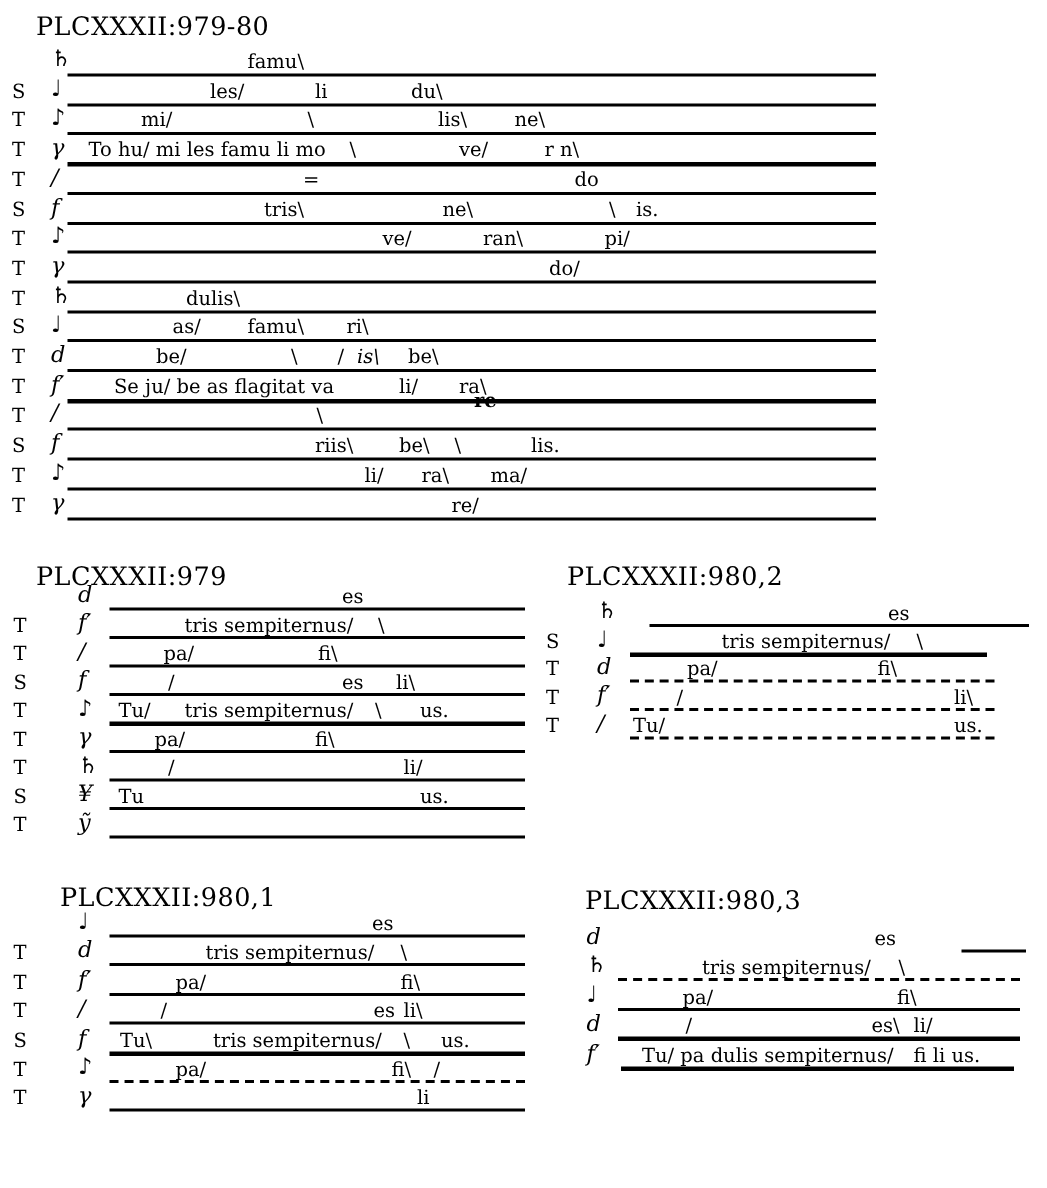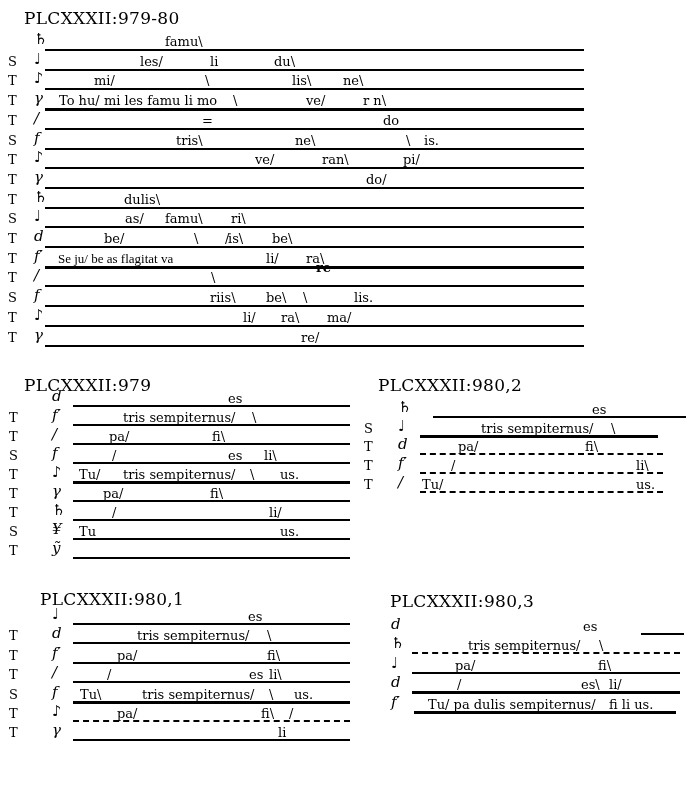--- a/index.html
+++ b/index.html
@@ -72,35 +72,35 @@
       <span class="sym" style="left: 34px; top: 169px;">γ</span>
       <div class="rule" style="left: 45px; top: 187px; width: 539px; height: 2px;"></div>
       <span class="frag" style="left: 366px; top: 172px;">do/</span>
       <span class="voice" style="left: 8px; top: 192px;">T</span>
       <span class="sym" style="left: 34px; top: 189px;">♄</span>
       <div class="rule" style="left: 45px; top: 207px; width: 539px; height: 2px;"></div>
       <span class="frag" style="left: 124px; top: 192px;">dulis\</span>
       <span class="voice" style="left: 8px; top: 211px;">S</span>
       <span class="sym" style="left: 34px; top: 208px;">♩</span>
       <div class="rule" style="left: 45px; top: 226px; width: 539px; height: 2px;"></div>
-      <span class="frag" style="left: 125px; top: 211px;">as/</span>
+      <span class="frag" style="left: 115px; top: 211px;">as/</span>
       <span class="frag" style="left: 165px; top: 211px;">famu\</span>
       <span class="frag" style="left: 231px; top: 211px;">ri\</span>
       <span class="voice" style="left: 8px; top: 231px;">T</span>
       <span class="sym" style="left: 34px; top: 228px;">d</span>
       <div class="rule" style="left: 45px; top: 246px; width: 539px; height: 2px;"></div>
       <span class="frag" style="left: 104px; top: 231px;">be/</span>
       <span class="frag" style="left: 194px; top: 231px;">\</span>
       <span class="frag" style="left: 225px; top: 231px;">/</span>
-      <span class="frag" style="left: 228px; top: 231px;">is\</span>
+      <span class="frag" style="left: 238px; top: 231px; font-style: italic;">is\</span>
       <span class="frag" style="left: 272px; top: 231px;">be\</span>
       <span class="voice" style="left: 8px; top: 251px;">T</span>
       <span class="sym" style="left: 34px; top: 248px;">f′</span>
       <div class="rule" style="left: 45px; top: 266px; width: 539px; height: 3px;"></div>
-      <span class="frag" style="left: 58px; top: 251px; font-family: Liberation Serif, serif;">Se ju/ be as flagitat va</span>
+      <span class="frag" style="left: 76px; top: 251px;">Se ju/ be as flagitat va</span>
       <span class="frag" style="left: 266px; top: 251px;">li/</span>
       <span class="frag" style="left: 306px; top: 251px;">ra\</span>
       <span class="voice" style="left: 8px; top: 270px;">T</span>
       <span class="sym" style="left: 34px; top: 267px;">/</span>
       <div class="rule" style="left: 45px; top: 285px; width: 539px; height: 2px;"></div>
       <span class="frag" style="left: 211px; top: 270px;">\</span>
       <span class="frag" style="left: 316px; top: 260px; font-weight: bold;">re</span>
       <span class="voice" style="left: 8px; top: 290px;">S</span>
       <span class="sym" style="left: 34px; top: 287px;">f</span>
       <div class="rule" style="left: 45px; top: 305px; width: 539px; height: 2px;"></div>

